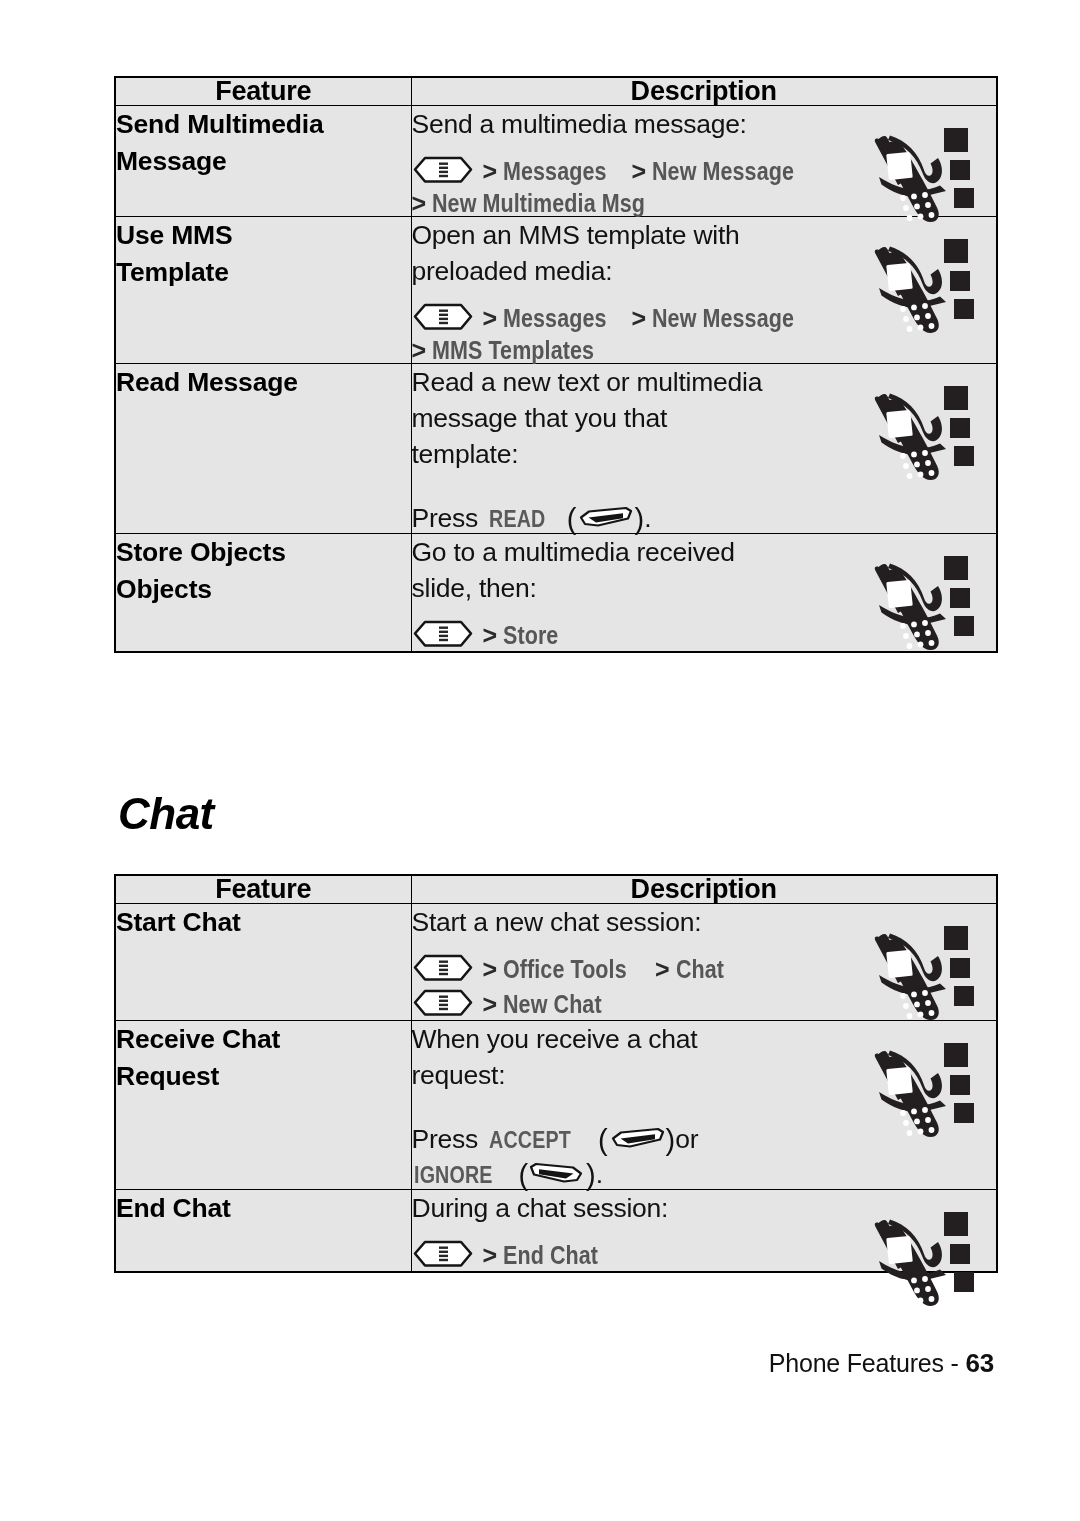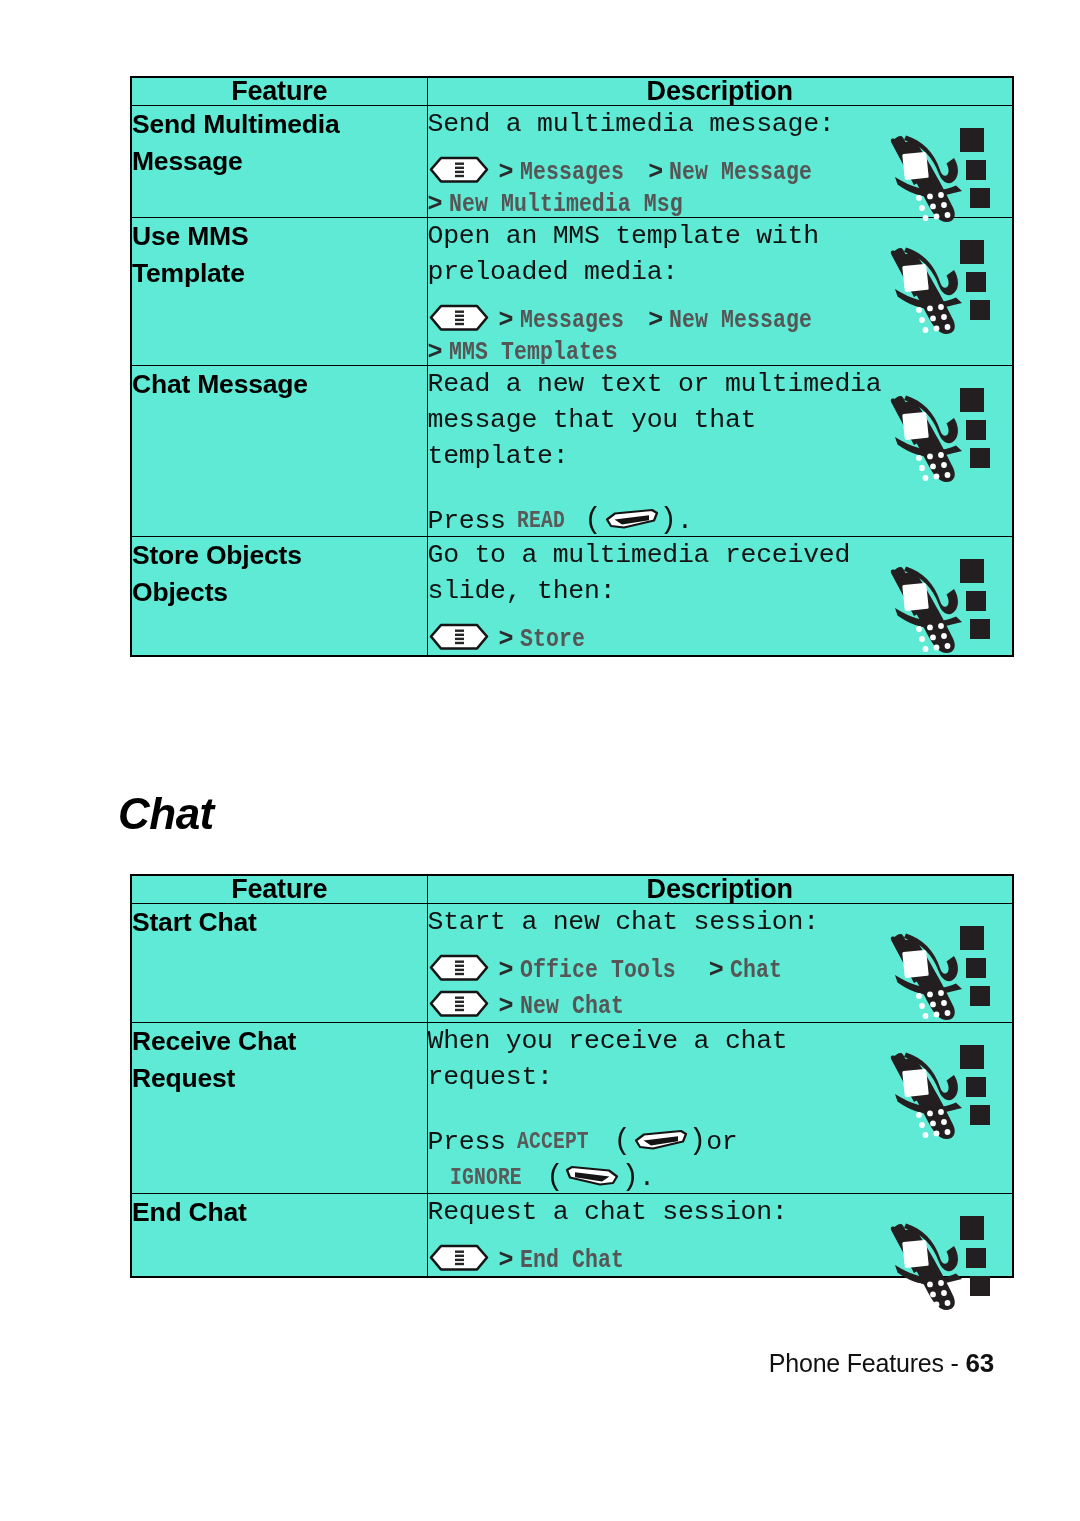--- a/index.html
+++ b/index.html
@@ -21,26 +21,26 @@
   .page {
     position: absolute;
     left: 0; top: 0;
     width: 1080px;
     height: 1521px;
   }
 
   
   .feature-table {
     position: absolute;
-    left: 130px;
+    left: 114px;
     width: 882px;
     border-collapse: collapse;
     table-layout: fixed;
     border: 2.5px solid #000;
-    background: #5eead4;
+    background: #e5e5e5;
   }
   .feature-table.t1 { top: 76px; }
   .feature-table.t2 { top: 874px; }
 
   .feature-table td, .feature-table th {
     border: 1.5px solid #000;
     vertical-align: top;
     padding: 0;
     margin: 0;
   }
@@ -68,21 +68,20 @@
   .feat-cell span { display: block; }
 
   
   .desc-cell {
     padding: 12px 10px 14px 14px;
     position: relative;
   }
   .desc-inner {
     padding-right: 102px;
     min-height: 1px;
-    font-family: Liberation Mono, monospace;
   }
   .desc-line {
     font-size: 26.5px;
     line-height: 1.36;
     letter-spacing: -0.25px;
     color: #121212;
     white-space: nowrap;
   }
   .desc-block { margin: 0 0 0 0; }
 
@@ -115,21 +114,21 @@
   .path-lead { margin-right: 9px; display:inline-flex; align-items:center; }
 
   
   .press-line {
     display: flex;
     align-items: center;
     white-space: nowrap;
     margin-top: 32px;
     line-height: 1.0;
   }
-  .press-line.tight { margin-top: 6px; margin-left: 20px; }
+  .press-line.tight { margin-top: 6px; }
   .press-word {
     font-size: 26.5px;
     color: #121212;
     letter-spacing: -0.25px;
   }
   .key-label {
     font-weight: bold;
     font-size: 24px;
     color: #5a5a5a;
     letter-spacing: 0.2px;
@@ -311,21 +310,21 @@
                   </g>
                   <rect x="90" y="10" width="24" height="24"></rect>
                   <rect x="96" y="42" width="20" height="20"></rect>
                   <rect x="100" y="70" width="20" height="20"></rect>
                 </g>
               </svg></span>
           </td>
         </tr>
         <tr>
           <td class="feat-cell">
-            <span>Chat Message</span>
+            <span>Read Message</span>
           </td>
           <td class="desc-cell">
             <div class="desc-inner">
               <div class="desc-block">
                 <div class="desc-line">Read a new text or multimedia</div>
                 <div class="desc-line">message that you that</div>
                 <div class="desc-line">template:</div>
               </div>
               <div class="press-line">
                 <span class="press-word">Press</span>
@@ -564,21 +563,21 @@
               </svg></span>
           </td>
         </tr>
         <tr>
           <td class="feat-cell">
             <span>End Chat</span>
           </td>
           <td class="desc-cell">
             <div class="desc-inner">
               <div class="desc-block">
-                <div class="desc-line">Request a chat session:</div>
+                <div class="desc-line">During a chat session:</div>
               </div>
               <div class="path-group">
                 <div class="path-line">
                   <span class="path-lead">
                     <span class="menukey-icon"><svg width="62" height="28" viewBox="0 0 62 28">
                         <path d="M13 2 L49 2 L59 13.5 L49 25.5 L13 25.5 L3 13.5 Z" fill="#ffffff" stroke="#151515" stroke-width="2.6" stroke-linejoin="round"></path>
                         <rect x="27" y="6.5" width="9" height="2.4" fill="#262626"></rect>
                         <rect x="27" y="10.6" width="9" height="2.4" fill="#262626"></rect>
                         <rect x="27" y="14.7" width="9" height="2.4" fill="#262626"></rect>
                         <rect x="27" y="18.8" width="9" height="2.4" fill="#262626"></rect>

